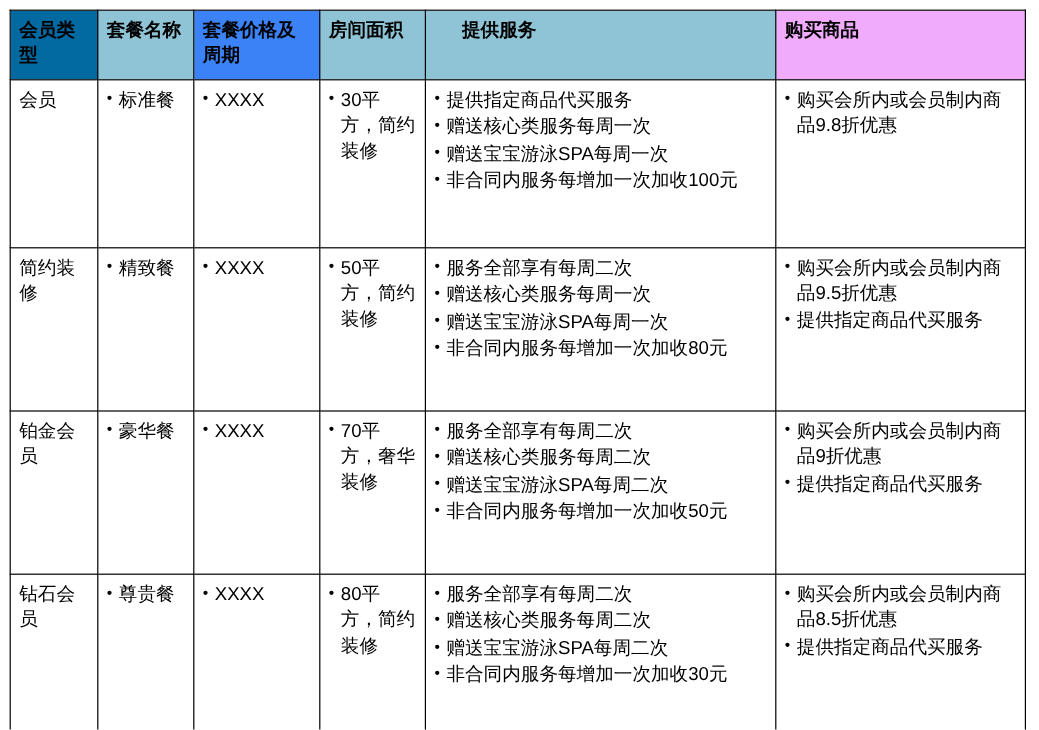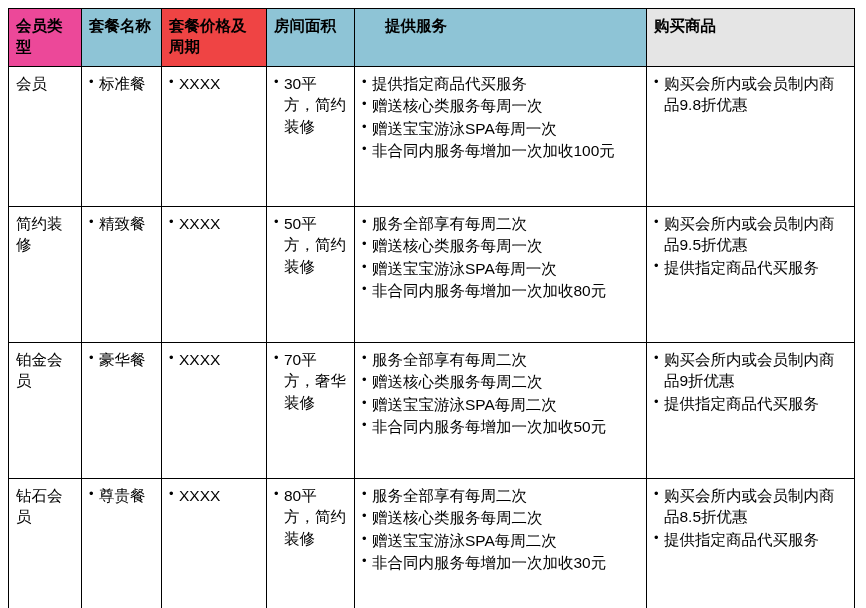--- a/index.html
+++ b/index.html
@@ -72,26 +72,26 @@
   <colgroup>
     <col class="c-type">
     <col class="c-name">
     <col class="c-price">
     <col class="c-room">
     <col class="c-serv">
     <col class="c-goods">
   </colgroup>
   <thead>
     <tr>
-      <th style="background: #ec4899;">会员类型</th>
+      <th style="background: #0369a1;">会员类型</th>
       <th style="background: rgb(142, 196, 214); margin-top: 36px;">套餐名称</th>
-      <th style="background: #ef4444;">套餐价格及周期</th>
+      <th style="background: #3b82f6;">套餐价格及周期</th>
       <th style="background: rgb(142, 196, 214); margin-left: 32px;">房间面积</th>
       <th style="background: rgb(142, 196, 214); padding-left: 30px;">提供服务</th>
-      <th style="background: #e5e5e5;">购买商品</th>
+      <th style="background: #f0abfc;">购买商品</th>
     </tr>
   </thead>
   <tbody>
 
     <tr>
       <td class="plain-cell">会员</td>
       <td>
         <ul class="bullet-list">
           <li>标准餐</li>
         </ul>

